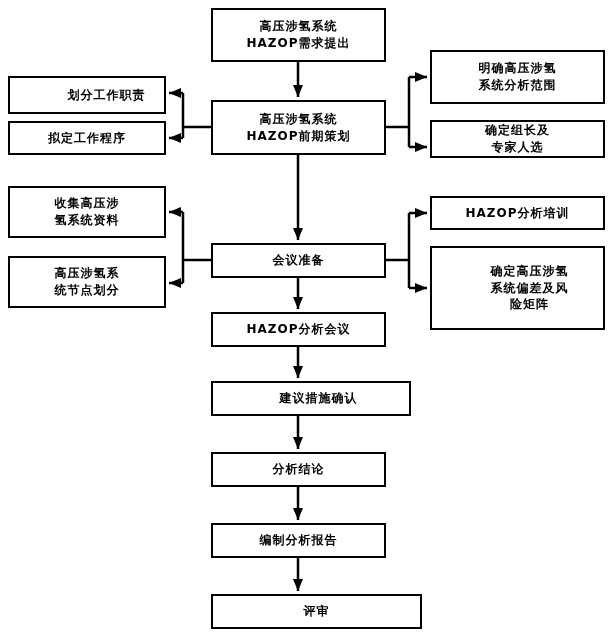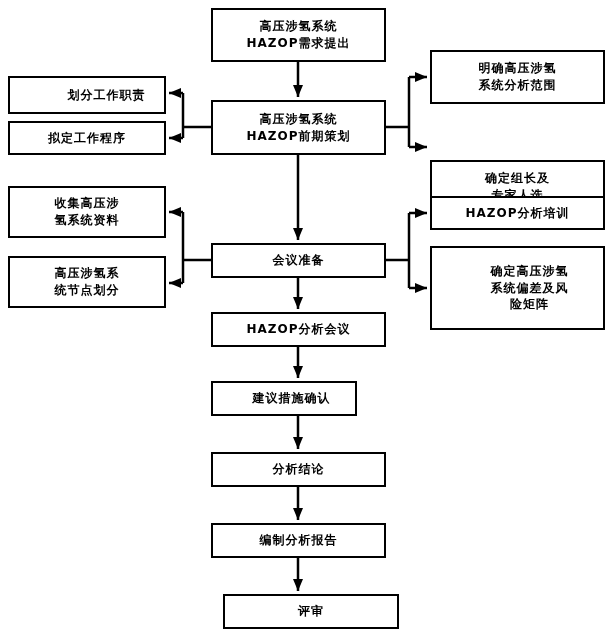--- a/index.html
+++ b/index.html
@@ -73,34 +73,34 @@
     <line x1="409" y1="213" x2="427" y2="213" stroke="#000" stroke-width="2.5" marker-end="url(#arrow)"></line>
     <line x1="409" y1="288" x2="427" y2="288" stroke="#000" stroke-width="2.5" marker-end="url(#arrow)"></line>
   </svg>
 
   <div class="node" style="left:211px; top:8px;   width:175px; height:54px;">高压涉氢系统
 HAZOP需求提出</div>
   <div class="node" style="left:211px; top:100px; width:175px; height:55px;">高压涉氢系统
 HAZOP前期策划</div>
   <div class="node" style="left:211px; top:312px; width:175px; height:35px;">HAZOP分析会议</div>
   <div class="node" style="left:211px; top:243px; width:175px; height:35px;">会议准备</div>
-  <div class="node" style="left:211px; top:381px; width:146px; height:35px;padding-left:15px;">建议措施确认</div>
+  <div class="node" style="left:211px; top:381px; width:200px; height:35px;padding-left:15px;">建议措施确认</div>
   <div class="node" style="left:211px; top:452px; width:175px; height:35px;">分析结论</div>
   <div class="node" style="left:211px; top:523px; width:175px; height:35px;">编制分析报告</div>
-  <div class="node" style="left:211px; top:594px; width:176px; height:35px;margin-left:12px;">评审</div>
+  <div class="node" style="left:211px; top:594px; width:211px; height:35px;">评审</div>
 
   <div class="node" style="left:8px; top:76px;  width:158px; height:38px;padding-left:39px;">划分工作职责</div>
   <div class="node" style="left:8px; top:121px; width:158px; height:34px;">拟定工作程序</div>
   <div class="node" style="left:8px; top:256px; width:158px; height:52px;">高压涉氢系
 统节点划分</div>
   <div class="node" style="left:8px; top:186px; width:158px; height:52px;">收集高压涉
 氢系统资料</div>
 
   <div class="node" style="left:430px; top:50px;  width:175px; height:54px;">明确高压涉氢
 系统分析范围</div>
-  <div class="node" style="left:430px; top:120px; width:175px; height:54px;margin-top:40px;">确定组长及
+  <div class="node" style="left:430px; top:120px; width:175px; height:38px;">确定组长及
 专家人选</div>
   <div class="node" style="left:430px; top:196px; width:175px; height:34px;">HAZOP分析培训</div>
   <div class="node" style="left:430px; top:246px; width:175px; height:84px;padding-left:24px;">确定高压涉氢
 系统偏差及风
 险矩阵</div>
 
 </div>
 
 </body></html>

